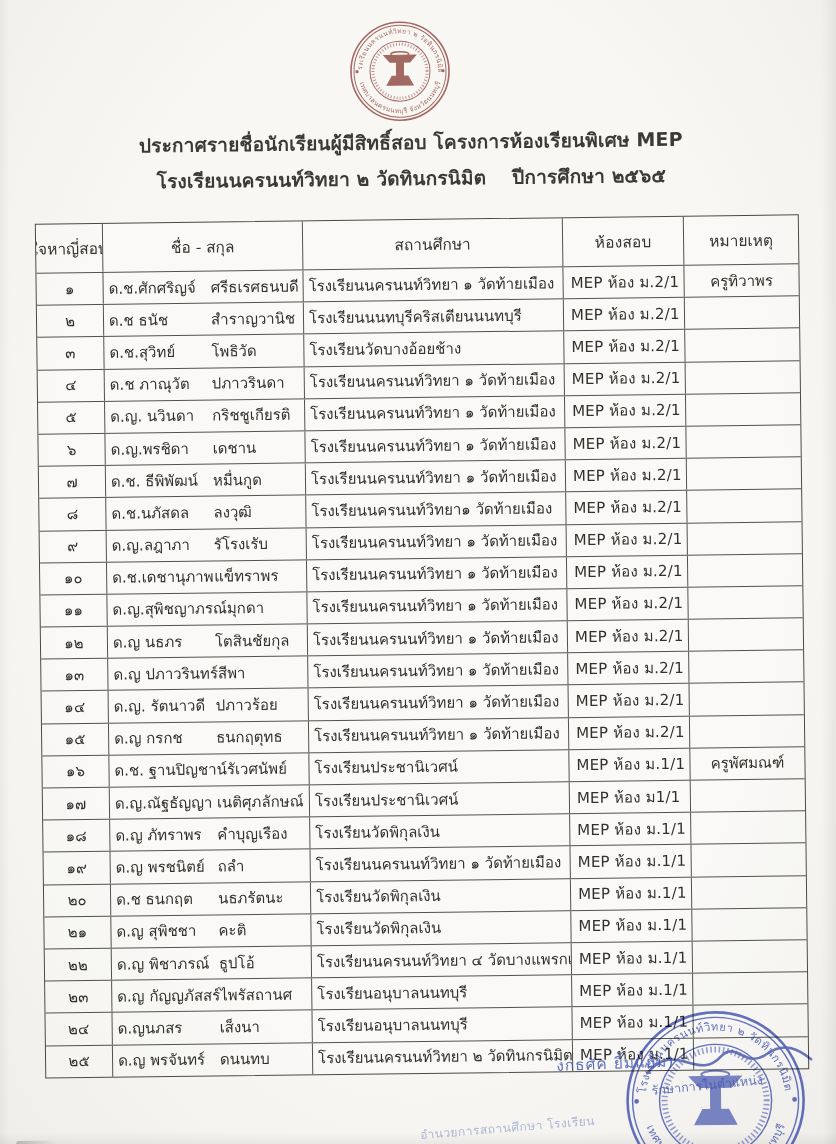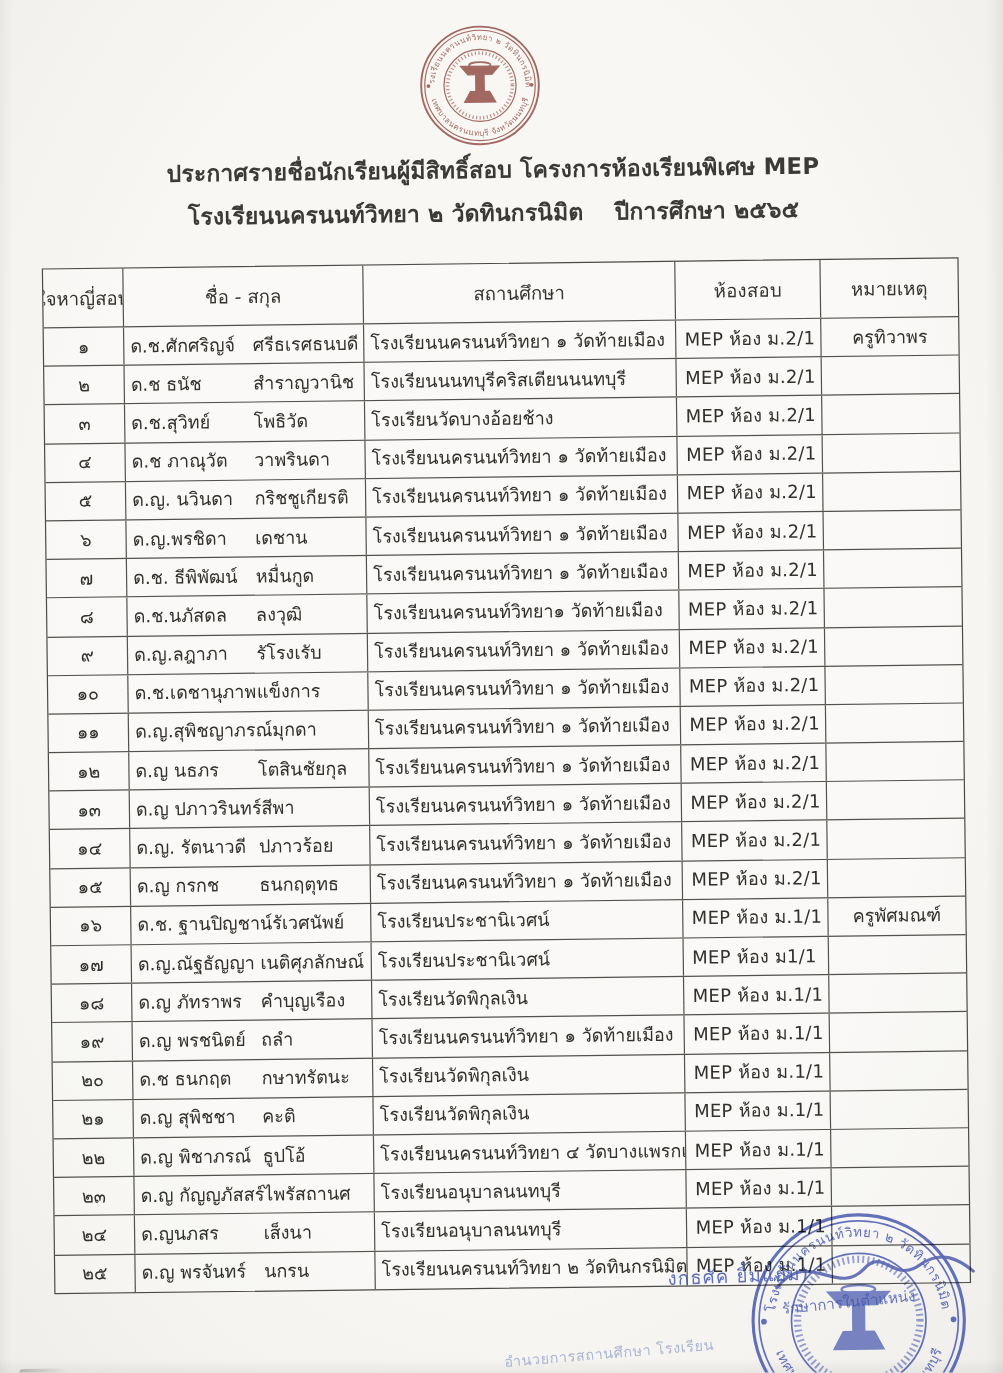--- a/index.html
+++ b/index.html
@@ -153,21 +153,21 @@
         </div>
         <div class="t-cell c-school">โรงเรียนวัดบางอ้อยช้าง</div>
         <div class="t-cell c-room">MEP  ห้อง  ม.2/1</div>
         <div class="t-cell c-remark"></div>
       </div>
 
       <div class="t-row">
         <div class="t-cell c-no">๔</div>
         <div class="t-cell c-name">
           <span class="given">ด.ช ภาณุวัต</span>
-          <span class="family">วาพรินดา</span>
+          <span class="family">ปภาวรินดา</span>
         </div>
         <div class="t-cell c-school">โรงเรียนนครนนท์วิทยา ๑ วัดท้ายเมือง</div>
         <div class="t-cell c-room">MEP  ห้อง  ม.2/1</div>
         <div class="t-cell c-remark"></div>
       </div>
 
       <div class="t-row">
         <div class="t-cell c-no">๕</div>
         <div class="t-cell c-name">
           <span class="given">ด.ญ. นวินดา</span>
@@ -219,21 +219,21 @@
         </div>
         <div class="t-cell c-school">โรงเรียนนครนนท์วิทยา ๑ วัดท้ายเมือง</div>
         <div class="t-cell c-room">MEP  ห้อง  ม.2/1</div>
         <div class="t-cell c-remark"></div>
       </div>
 
       <div class="t-row">
         <div class="t-cell c-no">๑๐</div>
         <div class="t-cell c-name">
           <span class="given">ด.ช.เดชานุภาพ</span>
-          <span class="family">แข็งการ</span>
+          <span class="family">แข็ทราพร</span>
         </div>
         <div class="t-cell c-school">โรงเรียนนครนนท์วิทยา ๑ วัดท้ายเมือง</div>
         <div class="t-cell c-room">MEP  ห้อง  ม.2/1</div>
         <div class="t-cell c-remark"></div>
       </div>
 
       <div class="t-row">
         <div class="t-cell c-no">๑๑</div>
         <div class="t-cell c-name">
           <span class="given">ด.ญ.สุพิชญาภรณ์</span>
@@ -329,21 +329,21 @@
         </div>
         <div class="t-cell c-school">โรงเรียนนครนนท์วิทยา ๑ วัดท้ายเมือง</div>
         <div class="t-cell c-room">MEP  ห้อง  ม.1/1</div>
         <div class="t-cell c-remark"></div>
       </div>
 
       <div class="t-row">
         <div class="t-cell c-no">๒๐</div>
         <div class="t-cell c-name">
           <span class="given">ด.ช ธนกฤต</span>
-          <span class="family">กษาทรัตนะ</span>
+          <span class="family">นธภรัตนะ</span>
         </div>
         <div class="t-cell c-school">โรงเรียนวัดพิกุลเงิน</div>
         <div class="t-cell c-room">MEP  ห้อง  ม.1/1</div>
         <div class="t-cell c-remark"></div>
       </div>
 
       <div class="t-row">
         <div class="t-cell c-no">๒๑</div>
         <div class="t-cell c-name">
           <span class="given">ด.ญ สุพิชชา</span>
@@ -384,21 +384,21 @@
         </div>
         <div class="t-cell c-school">โรงเรียนอนุบาลนนทบุรี</div>
         <div class="t-cell c-room">MEP  ห้อง  ม.1/1</div>
         <div class="t-cell c-remark"></div>
       </div>
 
       <div class="t-row">
         <div class="t-cell c-no">๒๕</div>
         <div class="t-cell c-name">
           <span class="given">ด.ญ  พรจันทร์</span>
-          <span class="family">นกรน</span>
+          <span class="family">ดนนทบ</span>
         </div>
         <div class="t-cell c-school">โรงเรียนนครนนท์วิทยา ๒ วัดทินกรนิมิต</div>
         <div class="t-cell c-room">MEP  ห้อง  ม.1/1</div>
         <div class="t-cell c-remark"></div>
       </div>
     </div>
     </div>
 
     <div class="stamp-wrap">
       <svg width="200" height="200" viewBox="-100 -100 200 200">

